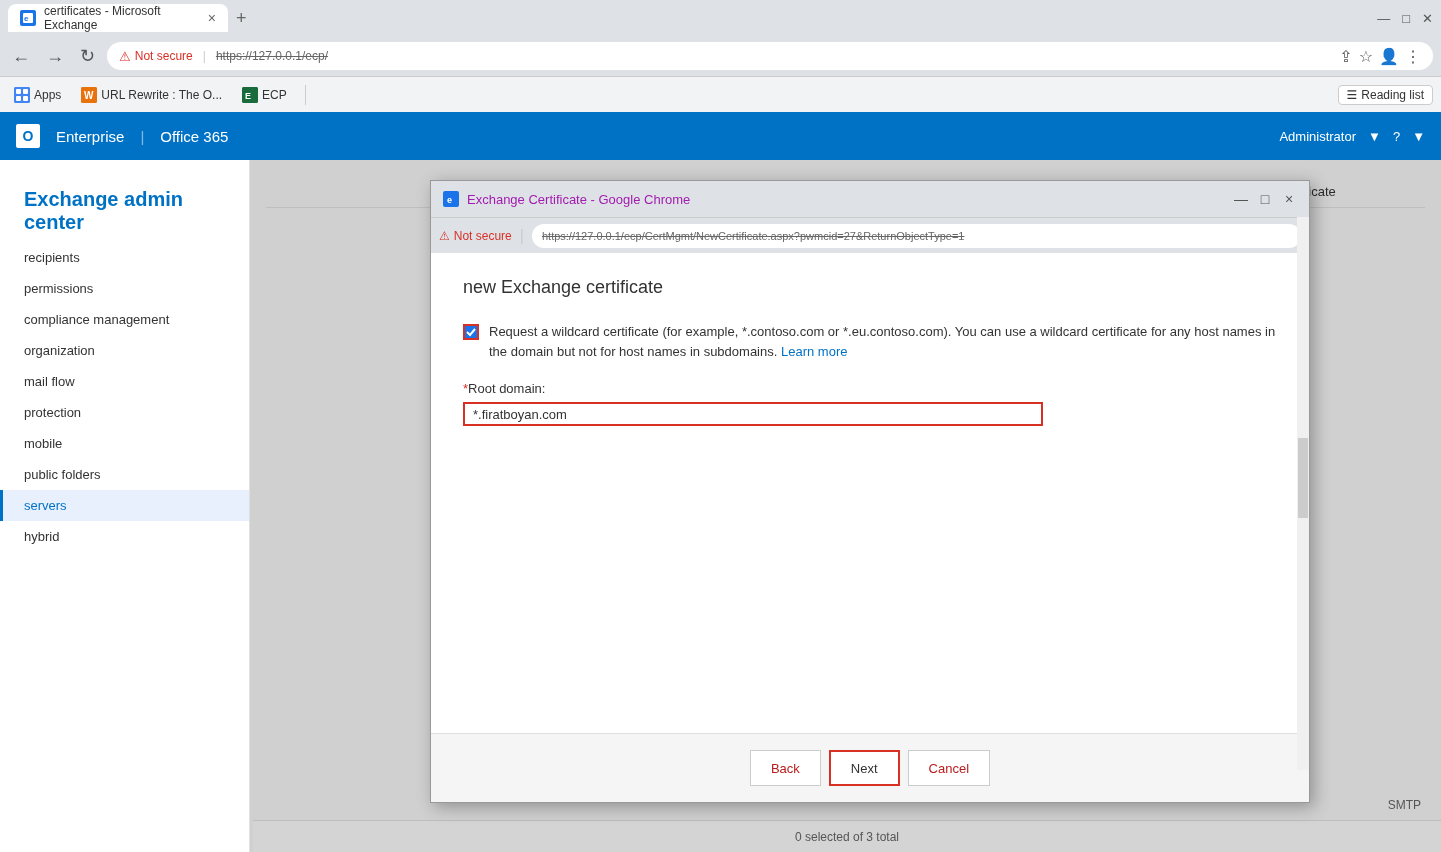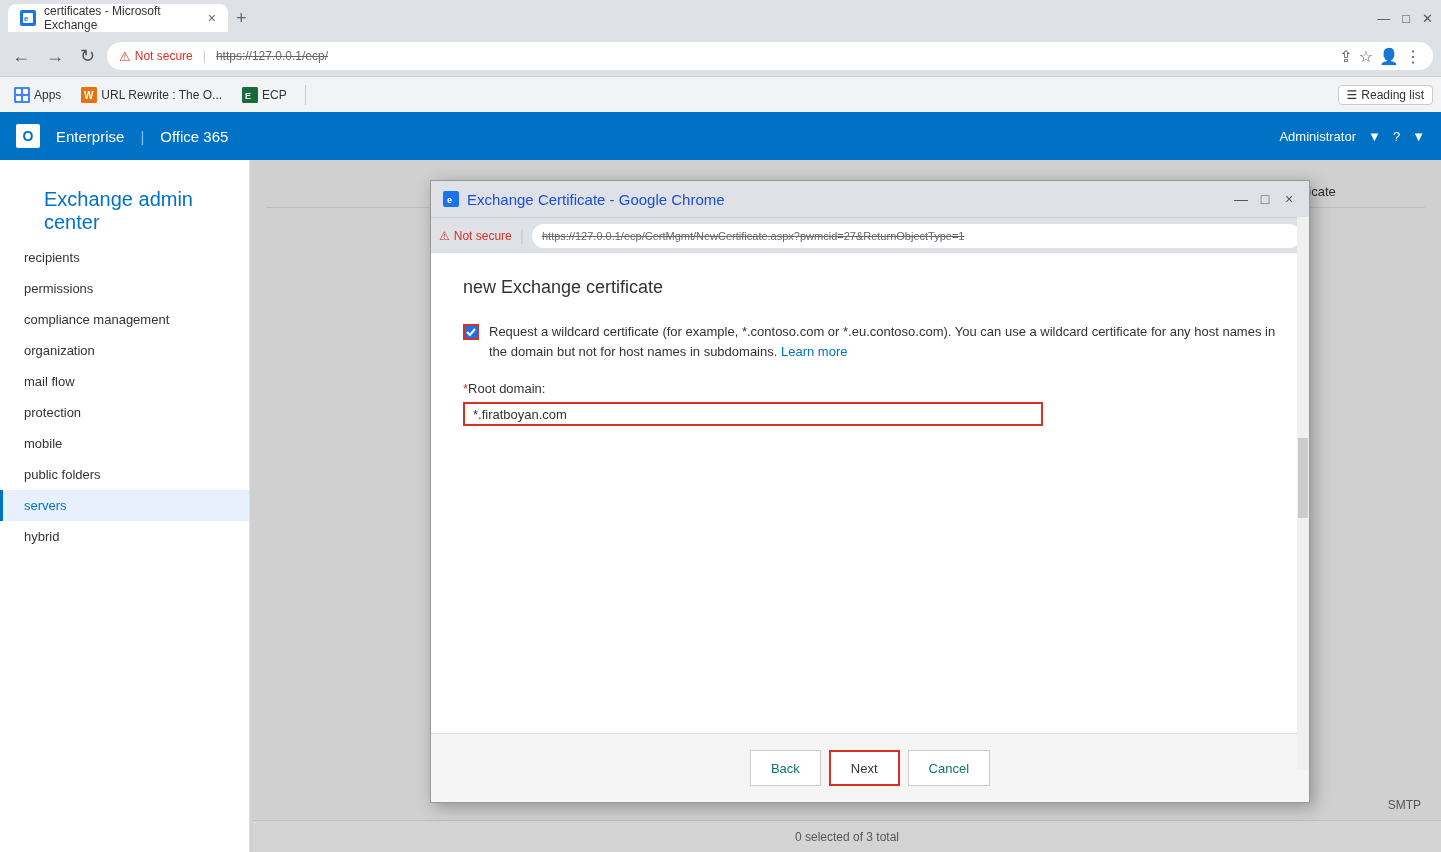--- a/index.html
+++ b/index.html
@@ -36,54 +36,54 @@
     .header-sep { color: rgba(255,255,255,0.5); font-size: 15px; }
     .header-sub { color: #fff; font-size: 15px; }
     .header-right { margin-left: auto; display: flex; align-items: center; gap: 12px; color: #fff; font-size: 13px; }
 
     .app-body { display: flex; flex: 1; overflow: hidden; }
 
     
     .sidebar { width: 250px; background: #fff; border-right: 1px solid #e0e0e0; padding: 12px 0; flex-shrink: 0; }
     .sidebar-section { padding: 8px 24px; font-size: 13px; color: #333; cursor: pointer; }
     .sidebar-section.active { color: #0072c6; background: #e8f0fe; border-left: 3px solid #0072c6; padding-left: 21px; }
-    .exchange-title { padding: 16px 24px 8px; font-size: 20px; color: #0072c6; font-weight: 400; margin-left: 20px; }
+    .exchange-title { padding: 16px 24px 8px; font-size: 20px; color: #0072c6; font-weight: 700; }
 
     
     .main-content { flex: 1; background: #f5f5f5; overflow: hidden; position: relative; }
 
     
     .popup-overlay { position: absolute; top: 0; left: 0; right: 0; bottom: 0; background: rgba(0,0,0,0.15); z-index: 10; }
 
     
     .popup-window { position: absolute; top: 20px; left: 180px; width: 880px; background: #dee1e6; border: 1px solid #999; box-shadow: 4px 4px 16px rgba(0,0,0,0.3); z-index: 20; }
     .popup-title-bar { display: flex; align-items: center; height: 36px; padding: 0 12px; background: #dee1e6; }
     .popup-title-icon { width: 16px; height: 16px; background: #1a73e8; border-radius: 2px; display: flex; align-items: center; justify-content: center; margin-right: 8px; }
-    .popup-title-text { font-size: 15px; color: #1d4ed8; flex: 1; }
+    .popup-title-text { font-size: 13px; color: #a21caf; flex: 1; }
     .popup-win-controls { display: flex; gap: 8px; align-items: center; }
     .popup-win-btn { width: 16px; height: 16px; display: flex; align-items: center; justify-content: center; font-size: 14px; color: #555; cursor: pointer; }
 
     .popup-address-bar { display: flex; align-items: center; height: 36px; padding: 0 8px; background: #dee1e6; border-top: 1px solid #ccc; }
     .popup-not-secure { display: flex; align-items: center; gap: 4px; color: #d93025; font-size: 12px; margin-right: 8px; }
     .popup-url { flex: 1; background: #fff; border-radius: 16px; height: 24px; display: flex; align-items: center; padding: 0 10px; font-size: 11px; color: #333; }
 
     
     .cert-content { background: #fff; padding: 24px 32px; min-height: 480px; }
     .cert-title { font-size: 18px; font-weight: 300; color: #333; margin-bottom: 24px; }
     .cert-checkbox-row { display: flex; align-items: flex-start; gap: 10px; margin-bottom: 20px; }
     .cert-checkbox { width: 16px; height: 16px; border: 2px solid #d93025; background: #1a73e8; flex-shrink: 0; margin-top: 2px; display: flex; align-items: center; justify-content: center; }
     .cert-checkbox-text { font-size: 13px; color: #333; line-height: 1.5; }
     .learn-more { color: #0072c6; text-decoration: none; }
     .root-domain-label { font-size: 13px; color: #333; margin-bottom: 6px; }
     .root-domain-label span { color: #d93025; }
     .root-domain-input { width: 580px; height: 24px; border: 2px solid #d93025; padding: 0 8px; font-size: 13px; color: #333; outline: none; }
 
     
     .popup-footer { background: #f5f5f5; border-top: 1px solid #e0e0e0; padding: 16px; display: flex; justify-content: center; gap: 8px; }
-    .btn { height: 36px; padding: 0 20px; font-size: 13px; cursor: pointer; border: 1px solid #ccc; background: #fff; color: #0f766e; }
+    .btn { height: 36px; padding: 0 20px; font-size: 13px; cursor: pointer; border: 1px solid #ccc; background: #fff; color: #b91c1c; }
     .btn-primary { border: 2px solid #d93025; background: #fff; color: #333; }
 
     
     .bg-content { padding: 16px; }
     .bg-table-row { display: flex; align-items: center; padding: 8px 0; border-bottom: 1px solid #e0e0e0; font-size: 13px; color: #333; }
     .status-bar { position: absolute; bottom: 0; left: 3px; right: 0; height: 32px; background: #f9f9f9; border-top: 1px solid #e0e0e0; display: flex; align-items: center; justify-content: center; font-size: 12px; color: #666; }
 
     .scrollbar { position: absolute; right: 0; top: 36px; bottom: 32px; width: 12px; background: #f0f0f0; }
     .scrollbar-thumb { position: absolute; top: 40%; width: 10px; height: 80px; background: #ccc; margin-left: 1px; }
 

